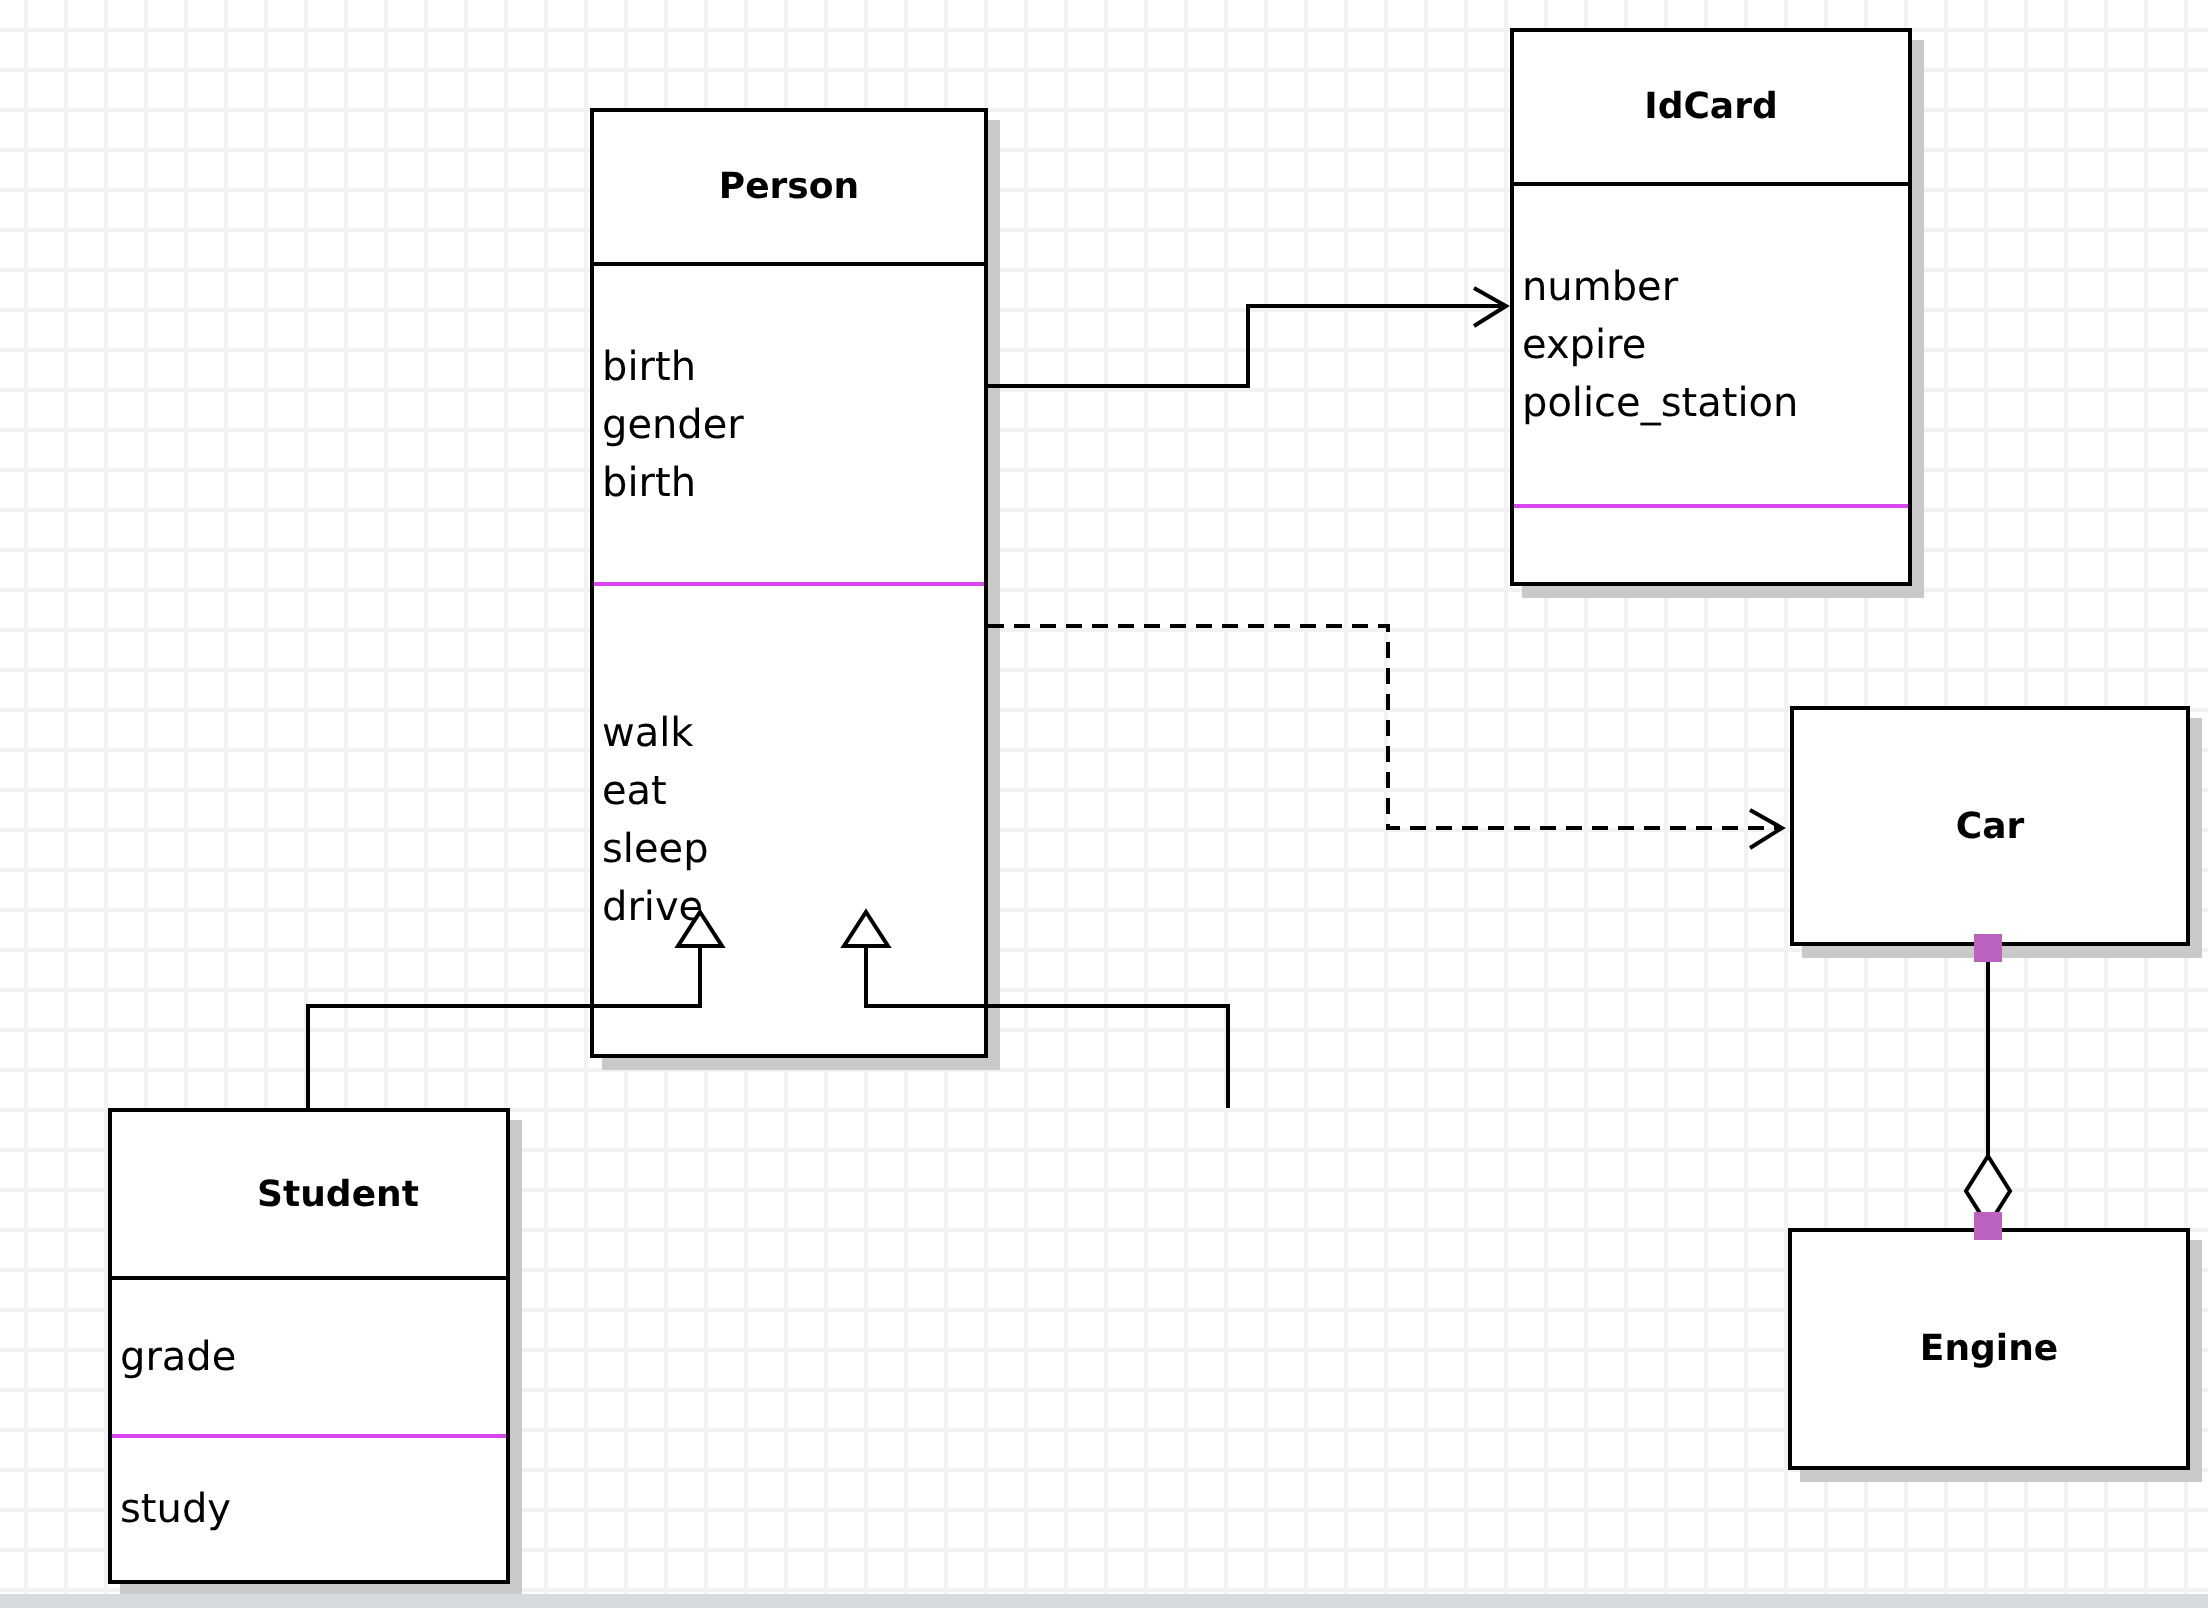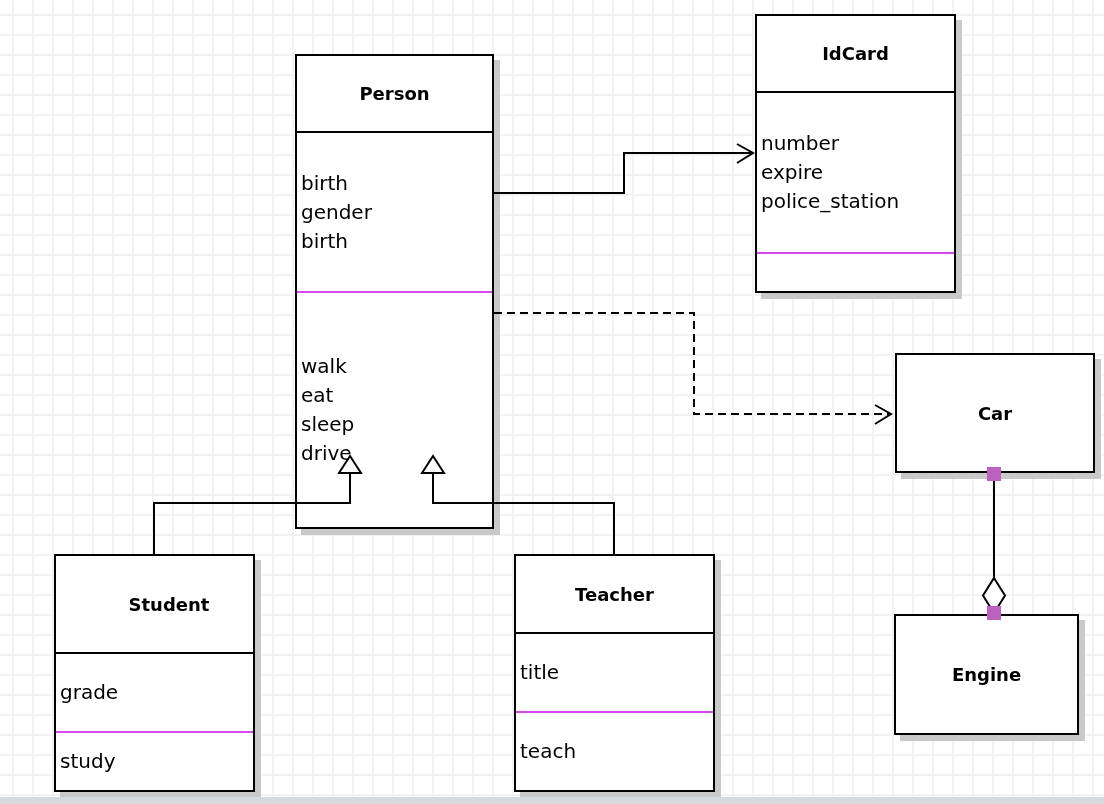--- a/index.html
+++ b/index.html
@@ -55,25 +55,25 @@
   
   .person  { left: 295px; top: 54px;  width: 199px; height: 475px; }
   .person  .uml-title   { height: 77px; }
   .person  .attrs       { height: 160px; }
 
   .idcard  { left: 755px; top: 14px;  width: 201px; height: 279px; }
   .idcard  .uml-title   { height: 77px; }
   .idcard  .attrs       { height: 161px; }
 
   .car     { left: 895px; top: 353px; width: 200px; height: 120px; }
-  .engine  { left: 894px; top: 614px; width: 185px; height: 121px; }
+  .engine  { left: 894px; top: 614px; width: 201px; height: 121px; }
   .car .uml-title, .engine .uml-title { flex: 1 1 auto; }
 
   .student { left: 54px;  top: 554px; width: 201px; height: 238px; }
-  .student .uml-title   { height: 98px; padding-left: 29px; }
+  .student .uml-title   { height: 84px; padding-left: 29px; }
   .student .attrs       { height: 79px; }
 
   .teacher { left: 514px; top: 554px; width: 201px; height: 238px; }
   .teacher .uml-title   { height: 78px; }
   .teacher .attrs       { height: 79px; }
 
   
   svg.edges {
     position: absolute;
     left: 0; top: 0;
@@ -150,29 +150,20 @@
   <div class="uml-class student">
     <div class="uml-title divided">Student</div>
     <div class="uml-section attrs divided">
       <div class="member">grade</div>
     </div>
     <div class="uml-section fill">
       <div class="member">study</div>
     </div>
   </div>
 
-  <div class="uml-class teacher">
-    <div class="uml-title divided">Teacher</div>
-    <div class="uml-section attrs divided">
-      <div class="member">title</div>
-    </div>
-    <div class="uml-section fill">
-      <div class="member">teach</div>
-    </div>
-  </div>
 
   <svg class="edges" width="1104" height="804" viewBox="0 0 1104 804">
 
     <g>
       <path class="edge" d="M 493 193 H 624 V 153 H 751"></path>
       <path class="arrow-open" d="M 737 144 L 753 153 L 737 163"></path>
     </g>
 
     <g>
       <path class="edge dashed" d="M 494 313 H 694 V 414 H 889"></path>

